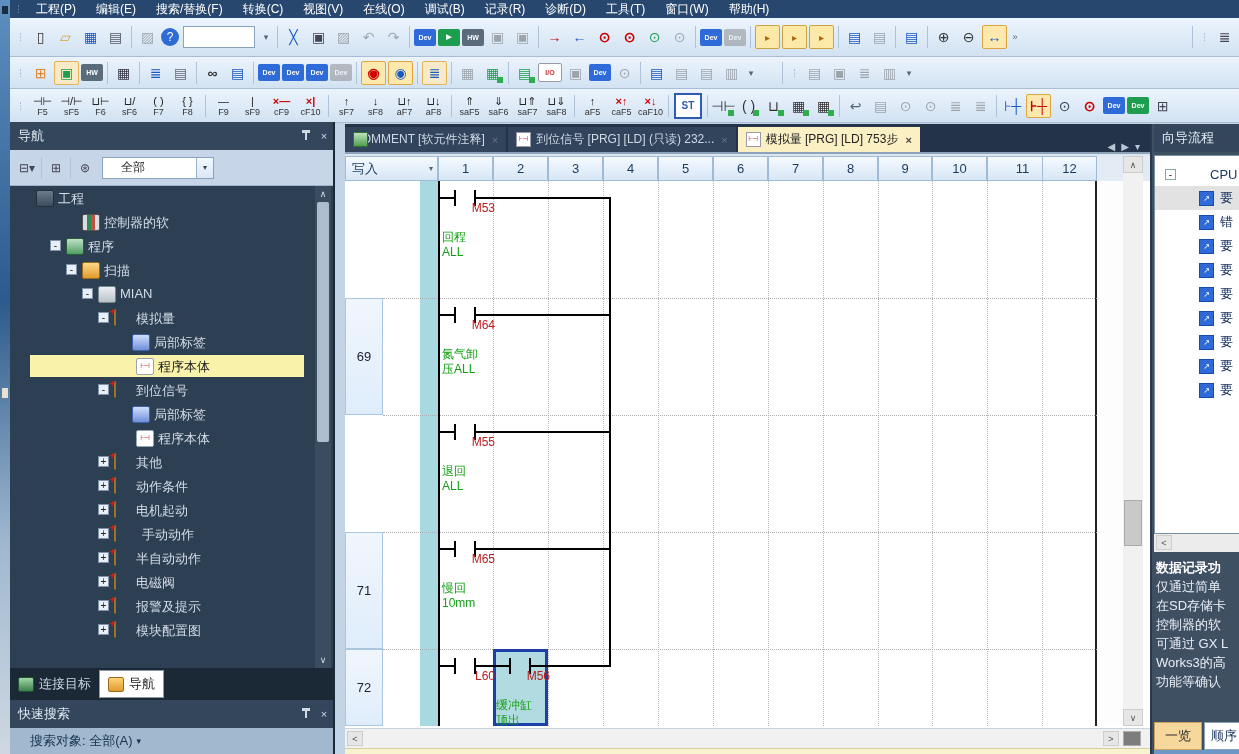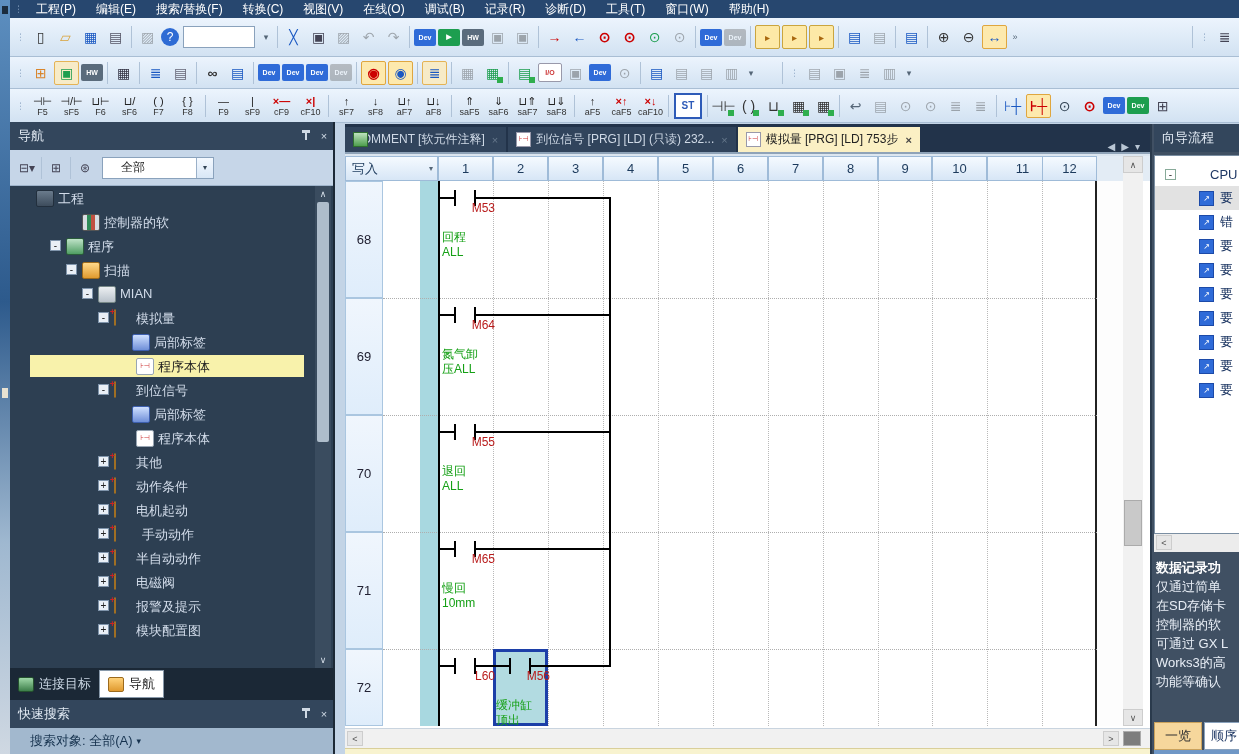--- a/index.html
+++ b/index.html
@@ -532,28 +532,22 @@
       </div>
     <div class="edh" style="left:697px;top:4px;width:55px;height:25px;">
         <span>12</span>
       </div>
     <div class="abs" style="left:752px;top:4px;width:53px;height:25px;background:#e3ecf5;"></div>
 
     <div class="abs" style="left:38px;top:29px;width:37px;height:545px;background:#fff;"></div>
     <div class="abs" style="left:75px;top:29px;width:18px;height:545px;background:#a8d8e0;"></div>
     <div class="abs" style="left:752px;top:29px;width:26px;height:545px;background:#fdfdfd;"></div>
 
-    <div class="rown" style="top:29px;height:117px;">
-        <span>68</span>
-      </div>
     <div class="rown" style="top:146px;height:117px;">
         <span>69</span>
-      </div>
-    <div class="rown" style="top:263px;height:117px;">
-        <span>70</span>
       </div>
     <div class="rown" style="top:380px;height:117px;">
         <span>71</span>
       </div>
     <div class="rown" style="top:497px;height:77px;">
         <span>72</span>
       </div>
 
     <div class="dotv" style="left:148px;"></div>
     <div class="dotv" style="left:203px;"></div>

